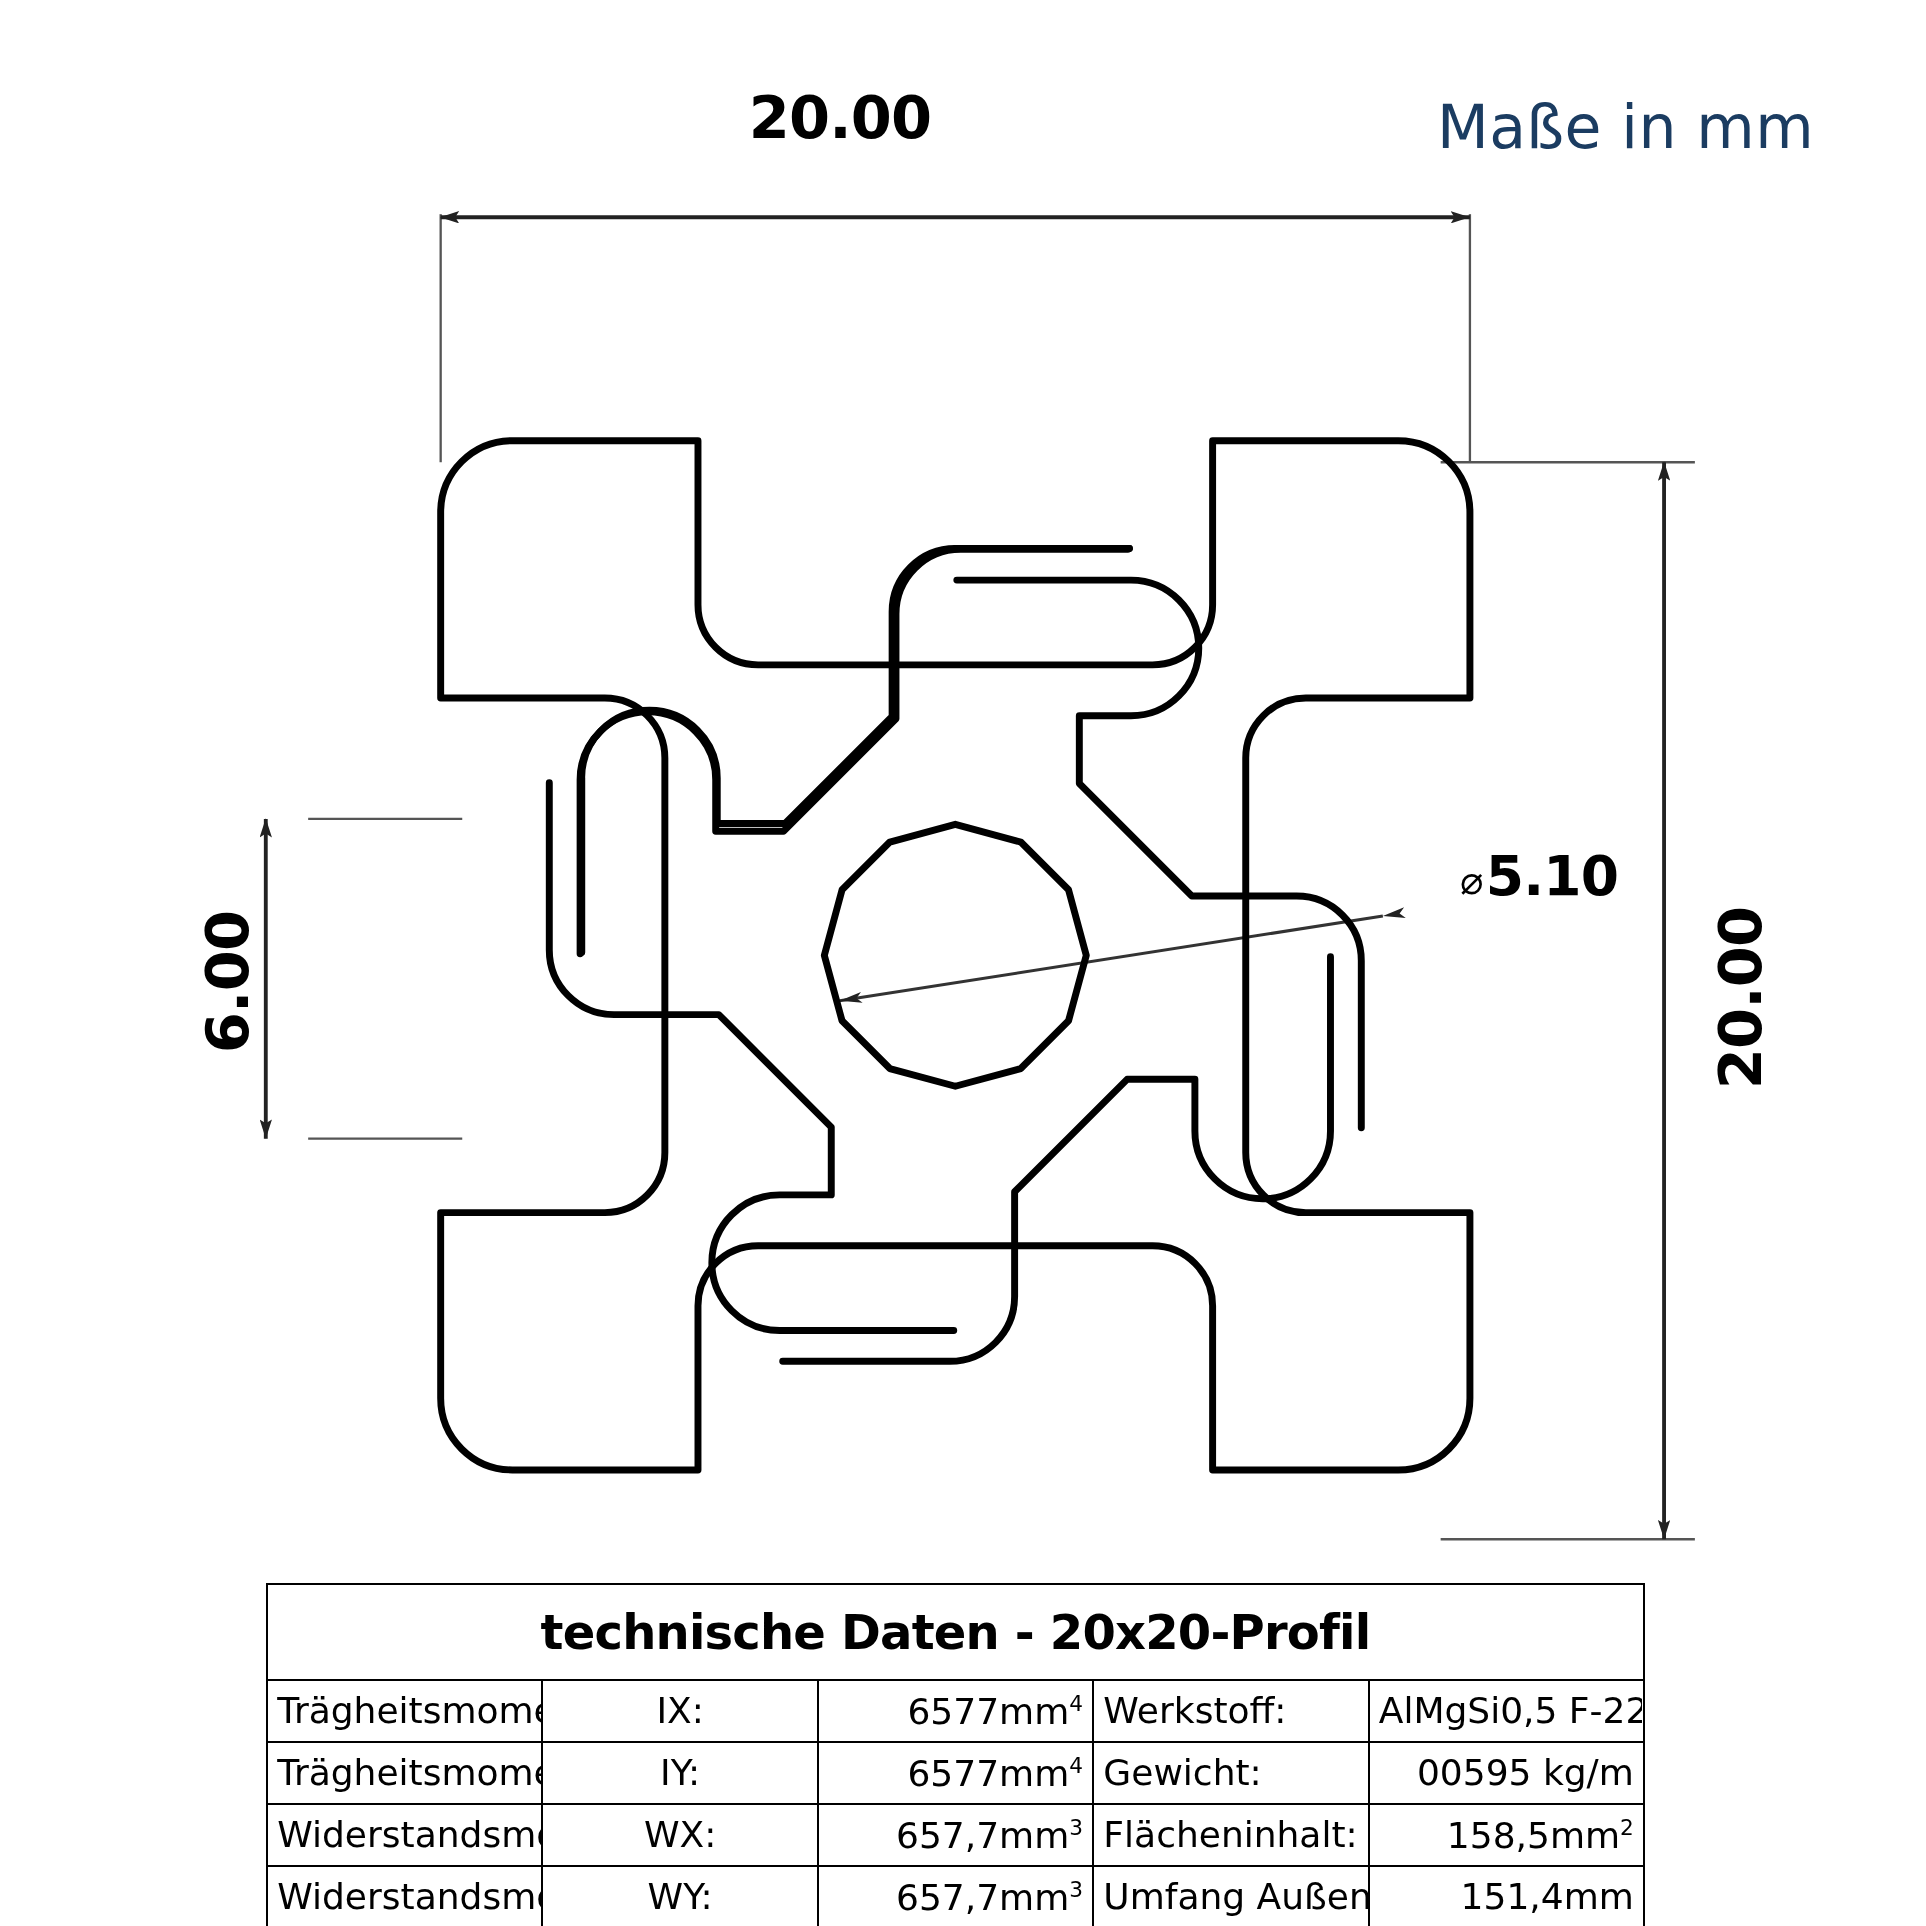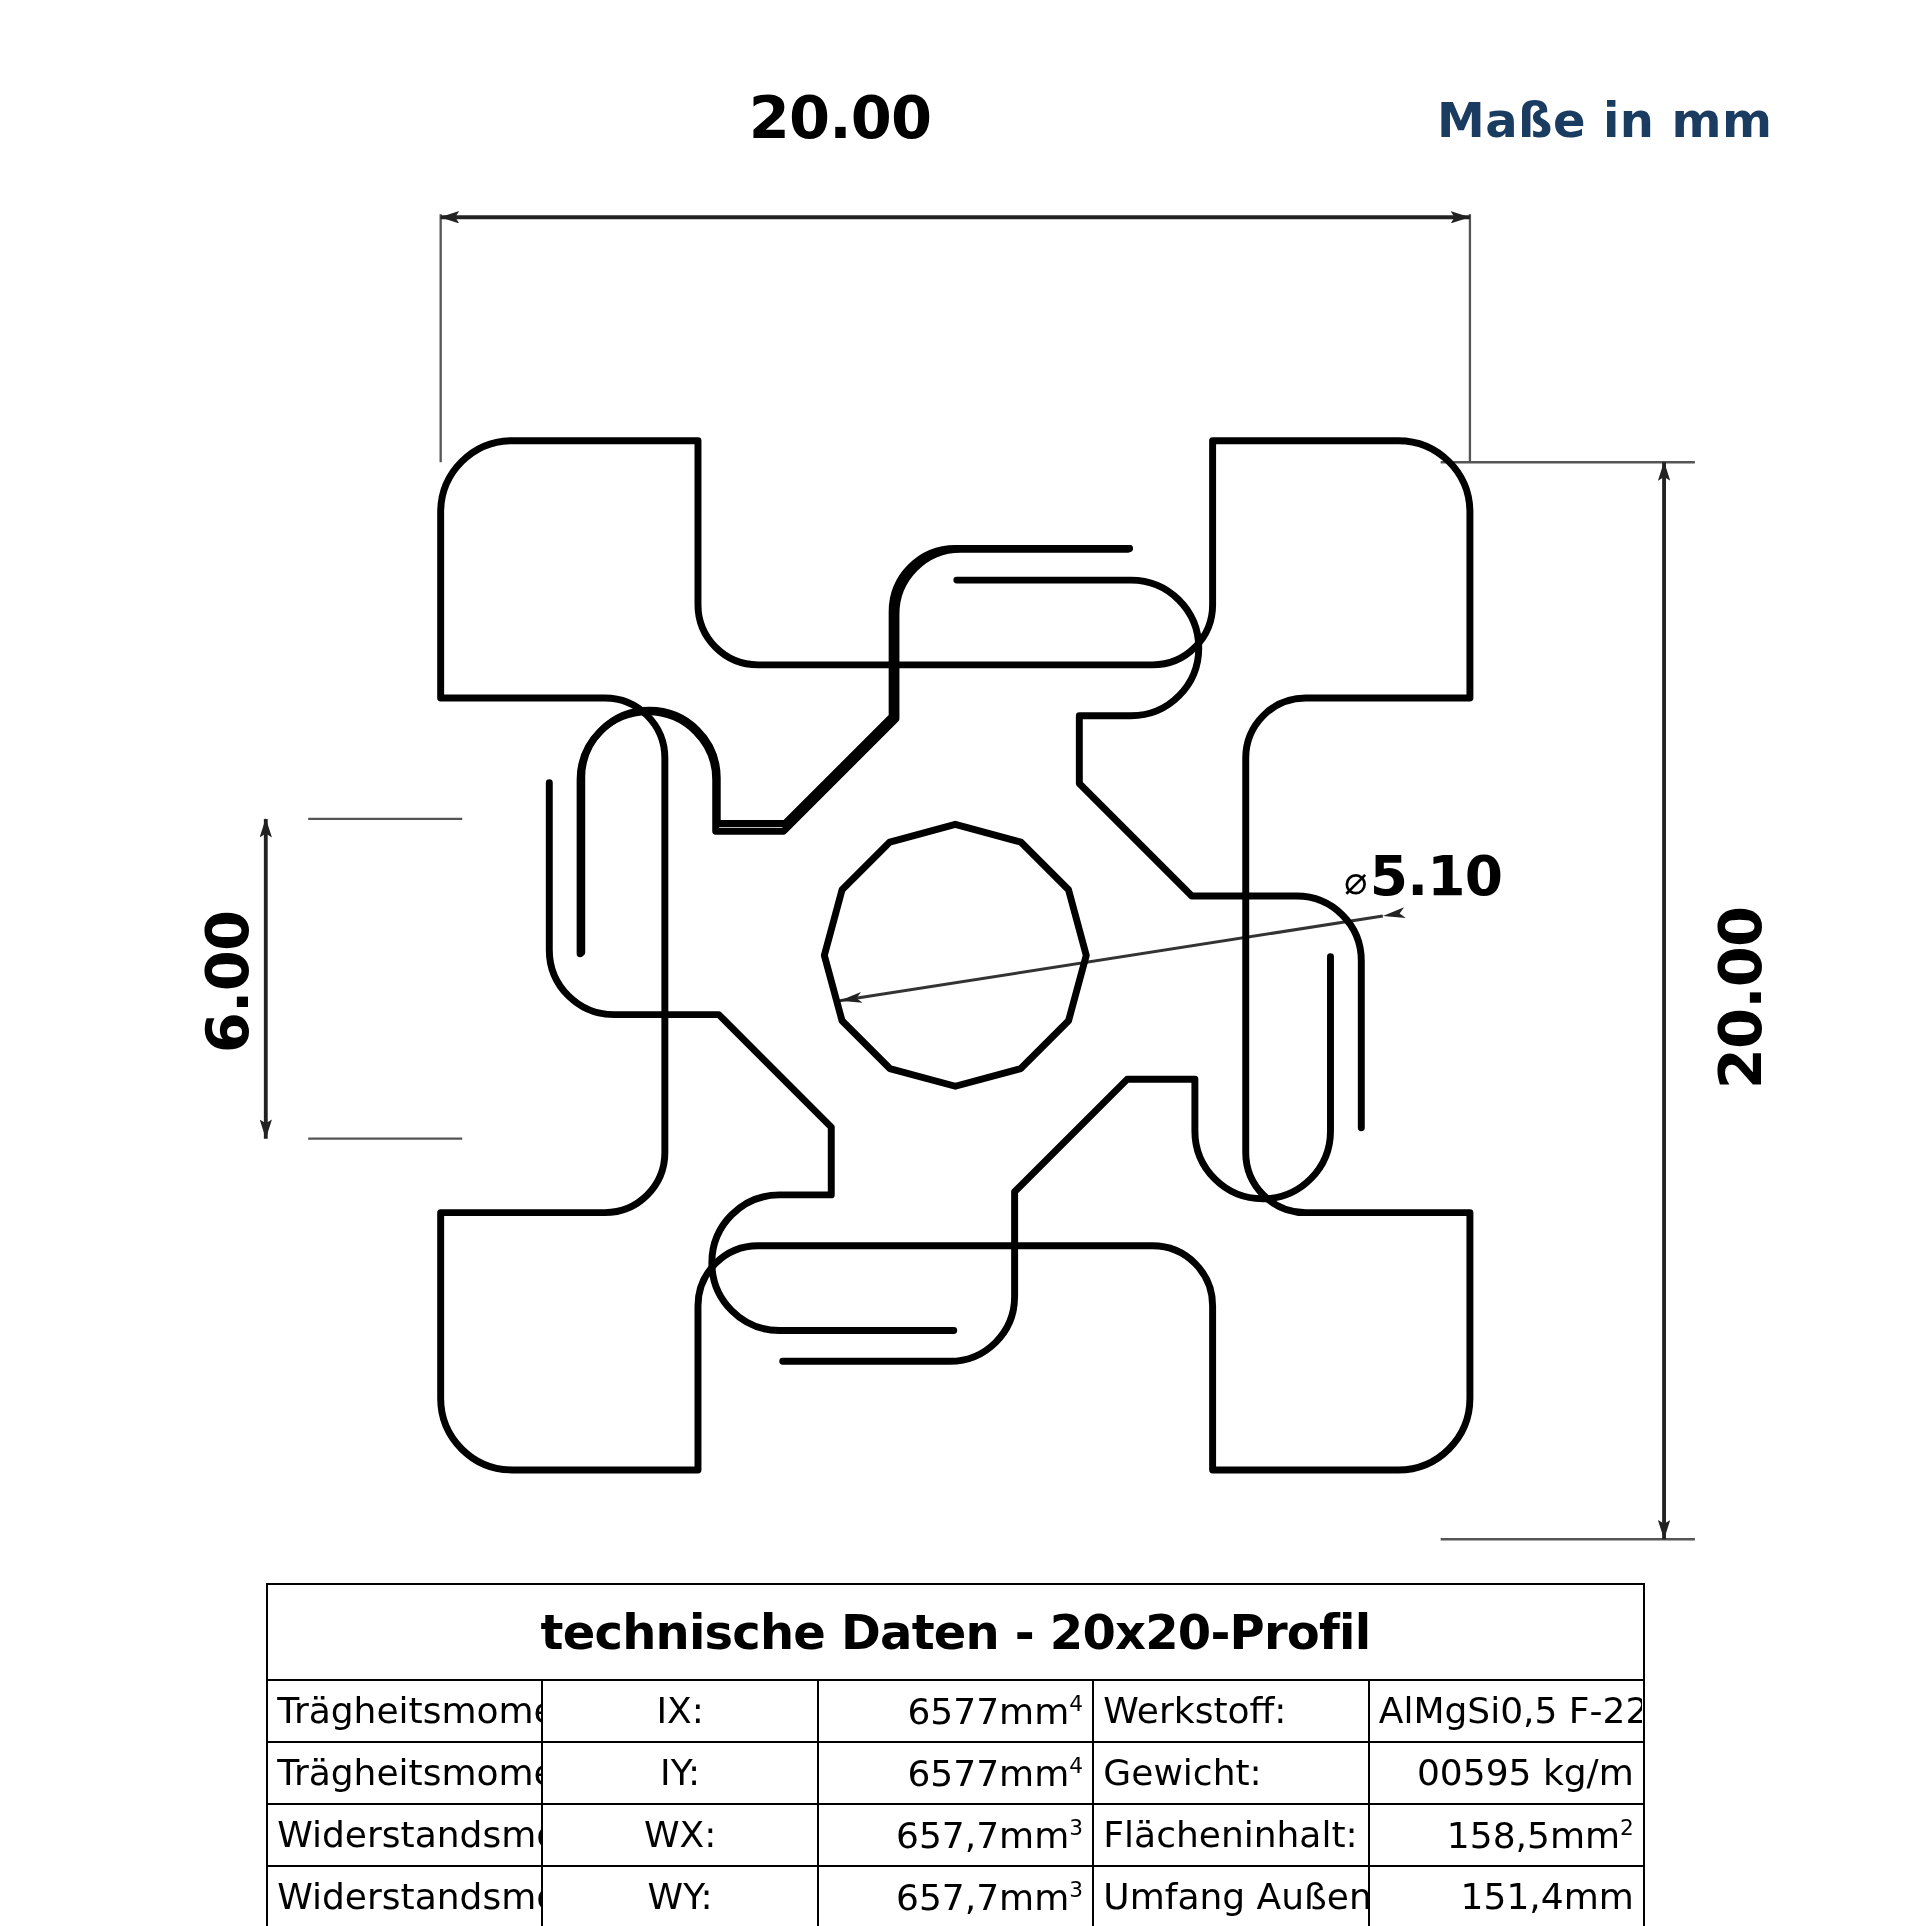--- a/index.html
+++ b/index.html
@@ -21,22 +21,22 @@
     top: 0;
     width: 1926px;
     height: 1926px;
     display: block;
   }
   .units-note {
     position: absolute;
     left: 1437px;
     top: 92px;
     font-family: "DejaVu Sans", sans-serif;
-    font-size: 48px;
-    font-weight: 700;
+    font-size: 60px;
+    font-weight: 400;
     color: #1b3c61;
     letter-spacing: 0.4px;
     white-space: nowrap;
   }
   .dim-label {
     position: absolute;
     font-family: "DejaVu Sans", sans-serif;
     font-weight: 700;
     color: #000000;
     white-space: nowrap;
@@ -57,21 +57,21 @@
   }
   .dim-left {
     left: 227px;
     top: 982px;
     font-size: 59px;
     transform: translate(-50%, -50%) rotate(-90deg);
     transform-origin: center center;
   }
   .dia-label {
     position: absolute;
-    left: 1344px;
+    left: 1460px;
     top: 844px;
     font-size: 55px;
     font-family: "DejaVu Sans", sans-serif;
     font-weight: 700;
     color: #000;
     white-space: nowrap;
     letter-spacing: -0.8px;
   }
   .dia-sym {
     font-size: 39px;

